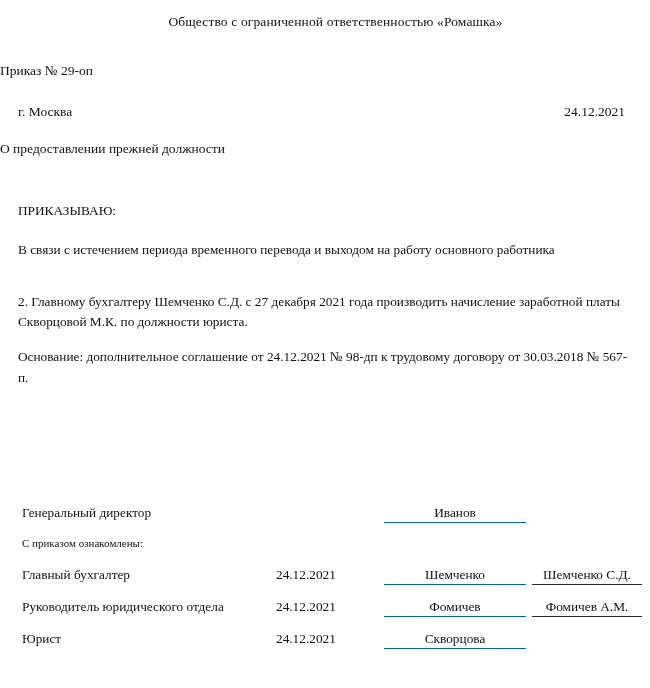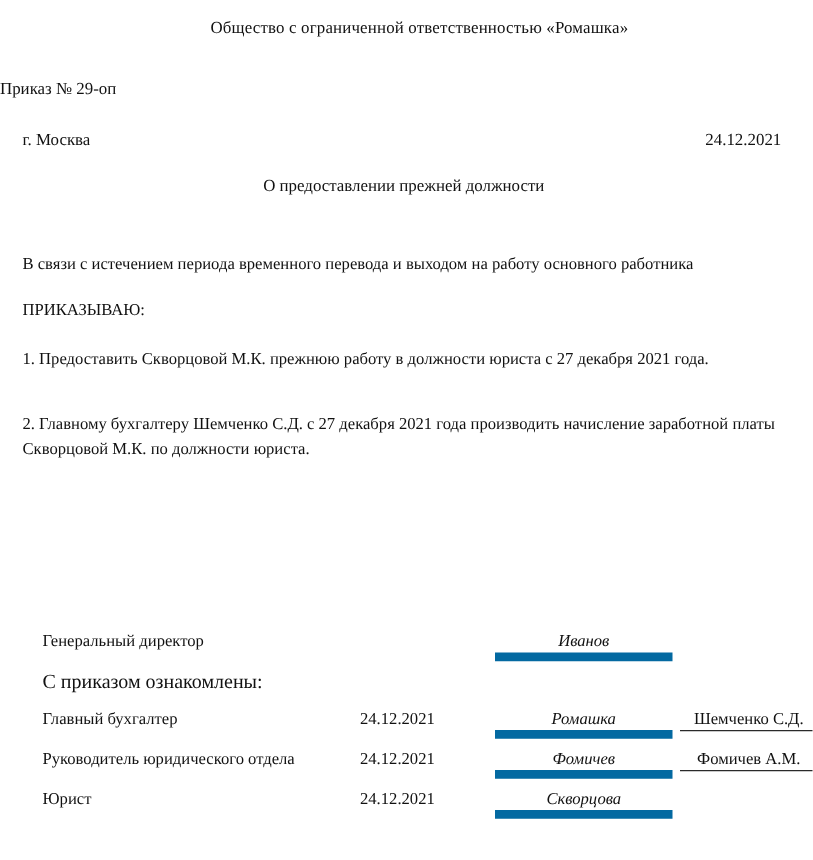--- a/index.html
+++ b/index.html
@@ -48,21 +48,21 @@
     justify-content: space-between;
     align-items: baseline;
     margin-top: 25px;
     padding-left: 18px;
     padding-right: 25px;
     font-size: 13.5px;
     text-align: right;
   }
 
   .subject {
-    text-align: center;
+    text-align: left;
     font-size: 13.5px;
     margin-top: 21px;
     padding-right: 4px;
   }
 
   
   .body-block {
     padding-left: 18px;
     padding-right: 22px;
     margin-top: 44px;
@@ -77,21 +77,21 @@
     margin-bottom: 15px;
     margin-top: 32px;
   }
   .para-order {
     margin-bottom: 19px;
   }
 
   
   .sign-area {
     position: absolute;
-    left: 16px;
+    left: 4px;
     right: 0;
     top: 505px;
     padding-left: 18px;
     padding-right: 27px;
   }
 
   .sign-row {
     display: flex;
     align-items: baseline;
     font-size: 13.3px;
@@ -114,36 +114,35 @@
     text-align: center;
   }
   .sign-row .col-name {
     width: 114px;
     flex: 0 0 114px;
     text-align: center;
   }
 
   .sig-line {
     display: block;
-    border-bottom: 7px solid #0369a1;
+    border-bottom: 1px solid #0369a1;
     padding: 0 6px 1px 6px;
     margin: 0 4px;
-    font-style: italic;
     white-space: nowrap;
   }
   .name-line {
     display: block;
     border-bottom: 1px solid #2a2a2a;
     padding: 0 4px 1px 4px;
     margin: 0 2px;
     white-space: nowrap;
   }
 
   .ack-note {
-    font-size: 16px;
+    font-size: 11px;
     height: 30px;
   }
 </style>
 </head>
 <body>
 
 <div class="page">
 
   <div class="org-header">
     <div class="org-line">Общество с ограниченной ответственностью «Ромашка»</div>
@@ -152,47 +151,47 @@
   <div class="doc-title">Приказ № 29-оп</div>
 
   <div class="place-date">
     <span>г. Москва</span>
     <span>24.12.2021</span>
   </div>
 
   <div class="subject">О предоставлении прежней должности</div>
 
   <div class="body-block">
+    <p class="para para-order">ПРИКАЗЫВАЮ:</p>
+
     <p class="para">В связи с истечением периода временного перевода и выходом на работу основного работника</p>
 
-    <p class="para para-order">ПРИКАЗЫВАЮ:</p>
-
-    <p class="para">1. Предоставить Скворцовой М.К. прежнюю работу в должности юриста с 27 декабря 2021 года.</p>
 
     <p class="para tight">2. Главному бухгалтеру Шемченко С.Д. с 27 декабря 2021 года производить начисление заработной платы Скворцовой М.К. по должности юриста.</p>
 
+    <p class="para">Основание: дополнительное соглашение от 24.12.2021 № 98-дп к трудовому договору от 30.03.2018 № 567-п.</p>
   </div>
 
   <div class="sign-area">
 
     <div class="sign-row">
       <span class="col-position">Генеральный директор</span>
       <span class="col-date"></span>
       <span class="col-sign">
         <span class="sig-line">Иванов</span>
       </span>
     </div>
 
     <div class="ack-note">С приказом ознакомлены:</div>
 
     <div class="sign-row">
       <span class="col-position">Главный бухгалтер</span>
       <span class="col-date">24.12.2021</span>
       <span class="col-sign">
-        <span class="sig-line">Ромашка</span>
+        <span class="sig-line">Шемченко</span>
       </span>
       <span class="col-name">
         <span class="name-line">Шемченко С.Д.</span>
       </span>
     </div>
 
     <div class="sign-row">
       <span class="col-position">Руководитель юридического отдела</span>
       <span class="col-date">24.12.2021</span>
       <span class="col-sign">

